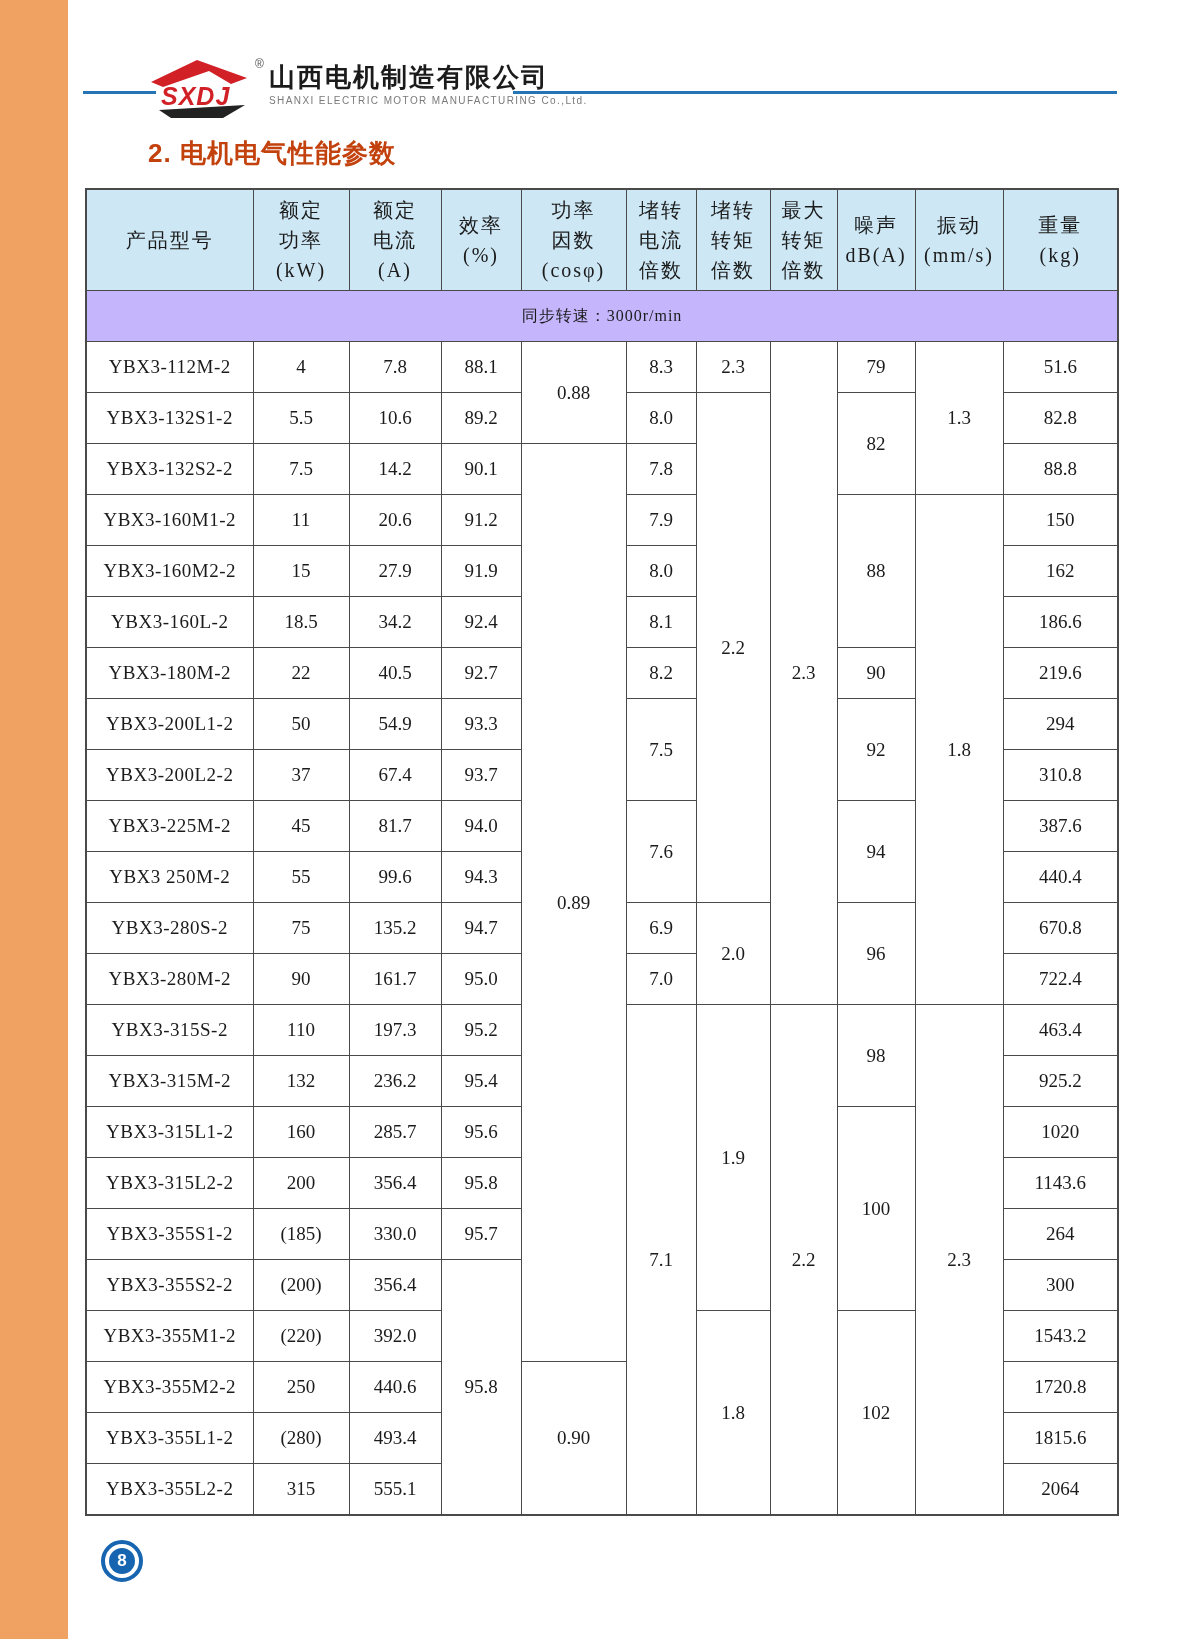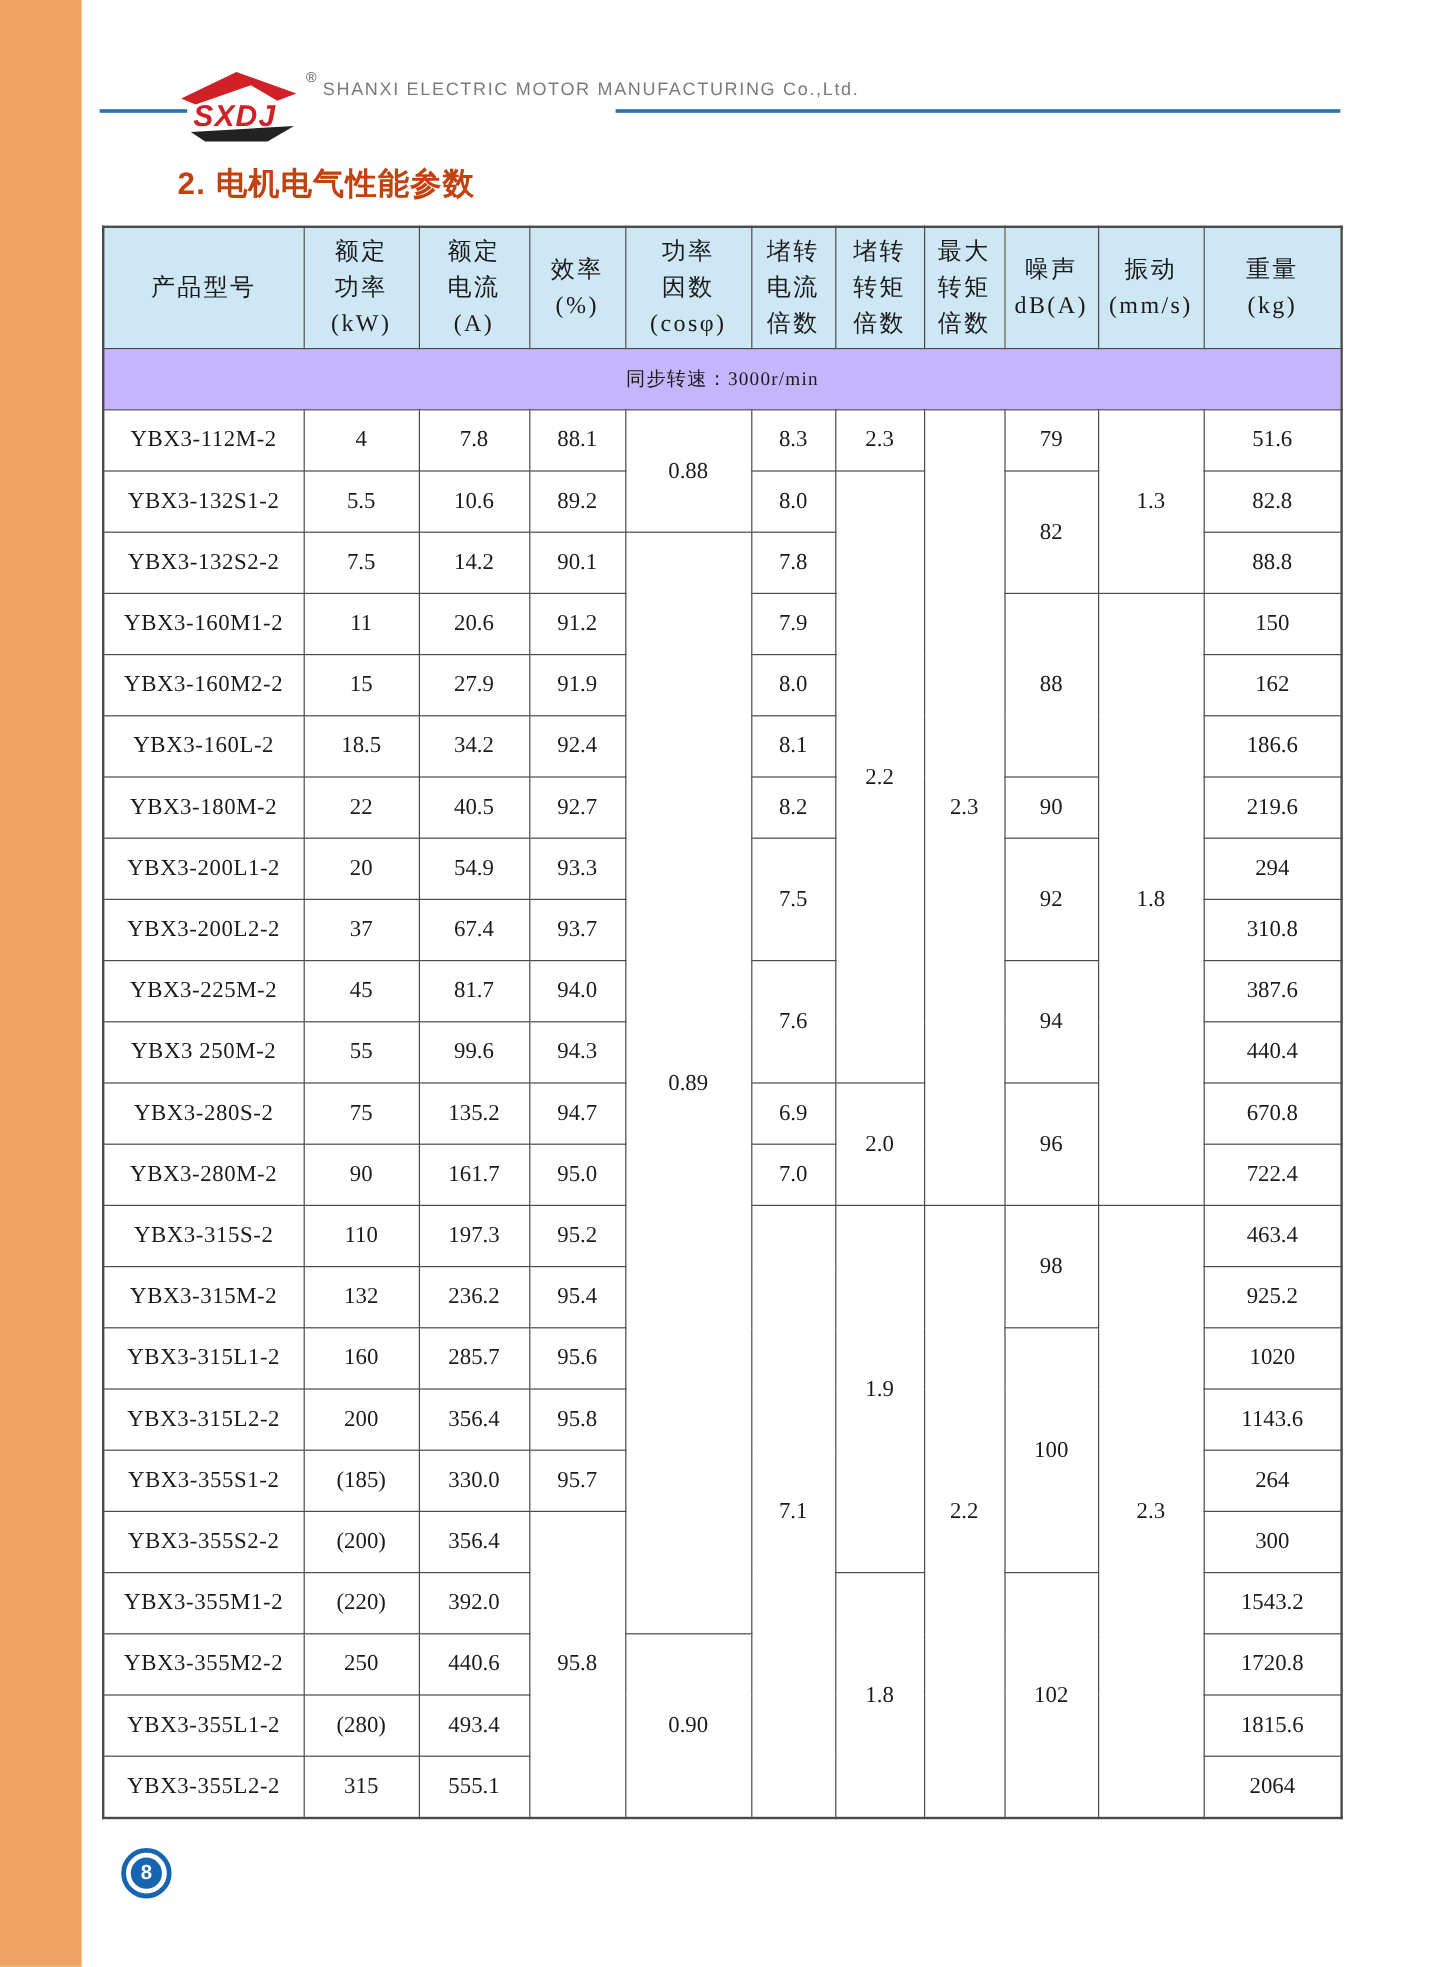--- a/index.html
+++ b/index.html
@@ -14,21 +14,21 @@
   .brand-band{position:absolute;left:83px;top:55px;width:1034px;height:70px;}
   .rule{position:absolute;top:36px;height:3px;background:#2474b6;}
   .rule-left{left:0;width:73px;}
   .rule-right{left:430px;width:604px;}
   .logo-mark{position:absolute;left:66px;top:2px;width:106px;height:62px;}
   .reg-mark{position:absolute;left:172px;top:2px;font-size:12px;color:#555;
     font-family:"Liberation Sans",sans-serif;}
   .brand-names{position:absolute;left:186px;top:8px;width:330px;}
   .brand-cn{font-family:"Liberation Sans","DejaVu Sans",sans-serif;font-weight:700;
     font-size:26px;letter-spacing:2px;color:#1b1b1b;line-height:1.1;white-space:nowrap;}
-  .brand-en{font-family:"Liberation Sans","DejaVu Sans",sans-serif;font-size:15px;
+  .brand-en{font-family:"Liberation Sans","DejaVu Sans",sans-serif;font-size:10px;
     color:#7a7a7a;letter-spacing:1.4px;margin-top:3px;white-space:nowrap;}
   
   .section-title{
     position:absolute;left:148px;top:136px;
     font-family:"Liberation Sans","DejaVu Sans",sans-serif;
     font-weight:700;font-size:26px;letter-spacing:1px;color:#c2410c;
   }
   
   table.spec{
     position:absolute;left:85px;top:188px;width:1032px;
@@ -68,20 +68,21 @@
   <div class="rule rule-right"></div>
 
   <svg class="logo-mark" viewBox="0 0 106 62" xmlns="http://www.w3.org/2000/svg">
     <polygon points="2,25 48,3 98,21 82,27 60,14 14,30" fill="#d22027"></polygon>
     <text x="12" y="48" fill="#d22027" font-family="Liberation Sans, sans-serif" font-weight="700" font-style="italic" font-size="25" letter-spacing="1">SXDJ</text>
     <polygon points="10,53 96,48 74,61 22,61" fill="#222222"></polygon>
   </svg>
   <span class="reg-mark">®</span>
 
   <div class="brand-names">
+    <div class="brand-cn">山西电机制造有限公司</div>
     <div class="brand-en">SHANXI ELECTRIC MOTOR MANUFACTURING Co.,Ltd.</div>
   </div>
 </div>
 
 <div class="section-title">2. 电机电气性能参数</div>
 
 <table class="spec">
   <colgroup>
       <col style="width: 167px;">
       <col style="width: 96px;">
@@ -192,21 +193,21 @@
         <td class="c-model">YBX3-180M-2</td>
         <td>22</td>
         <td>40.5</td>
         <td>92.7</td>
         <td>8.2</td>
         <td>90</td>
         <td>219.6</td>
       </tr>
       <tr>
         <td class="c-model">YBX3-200L1-2</td>
-        <td>20</td>
+        <td>50</td>
         <td>54.9</td>
         <td>93.3</td>
         <td rowspan="2">7.5</td>
         <td rowspan="2">92</td>
         <td>294</td>
       </tr>
       <tr>
         <td class="c-model">YBX3-200L2-2</td>
         <td>37</td>
         <td>67.4</td>

